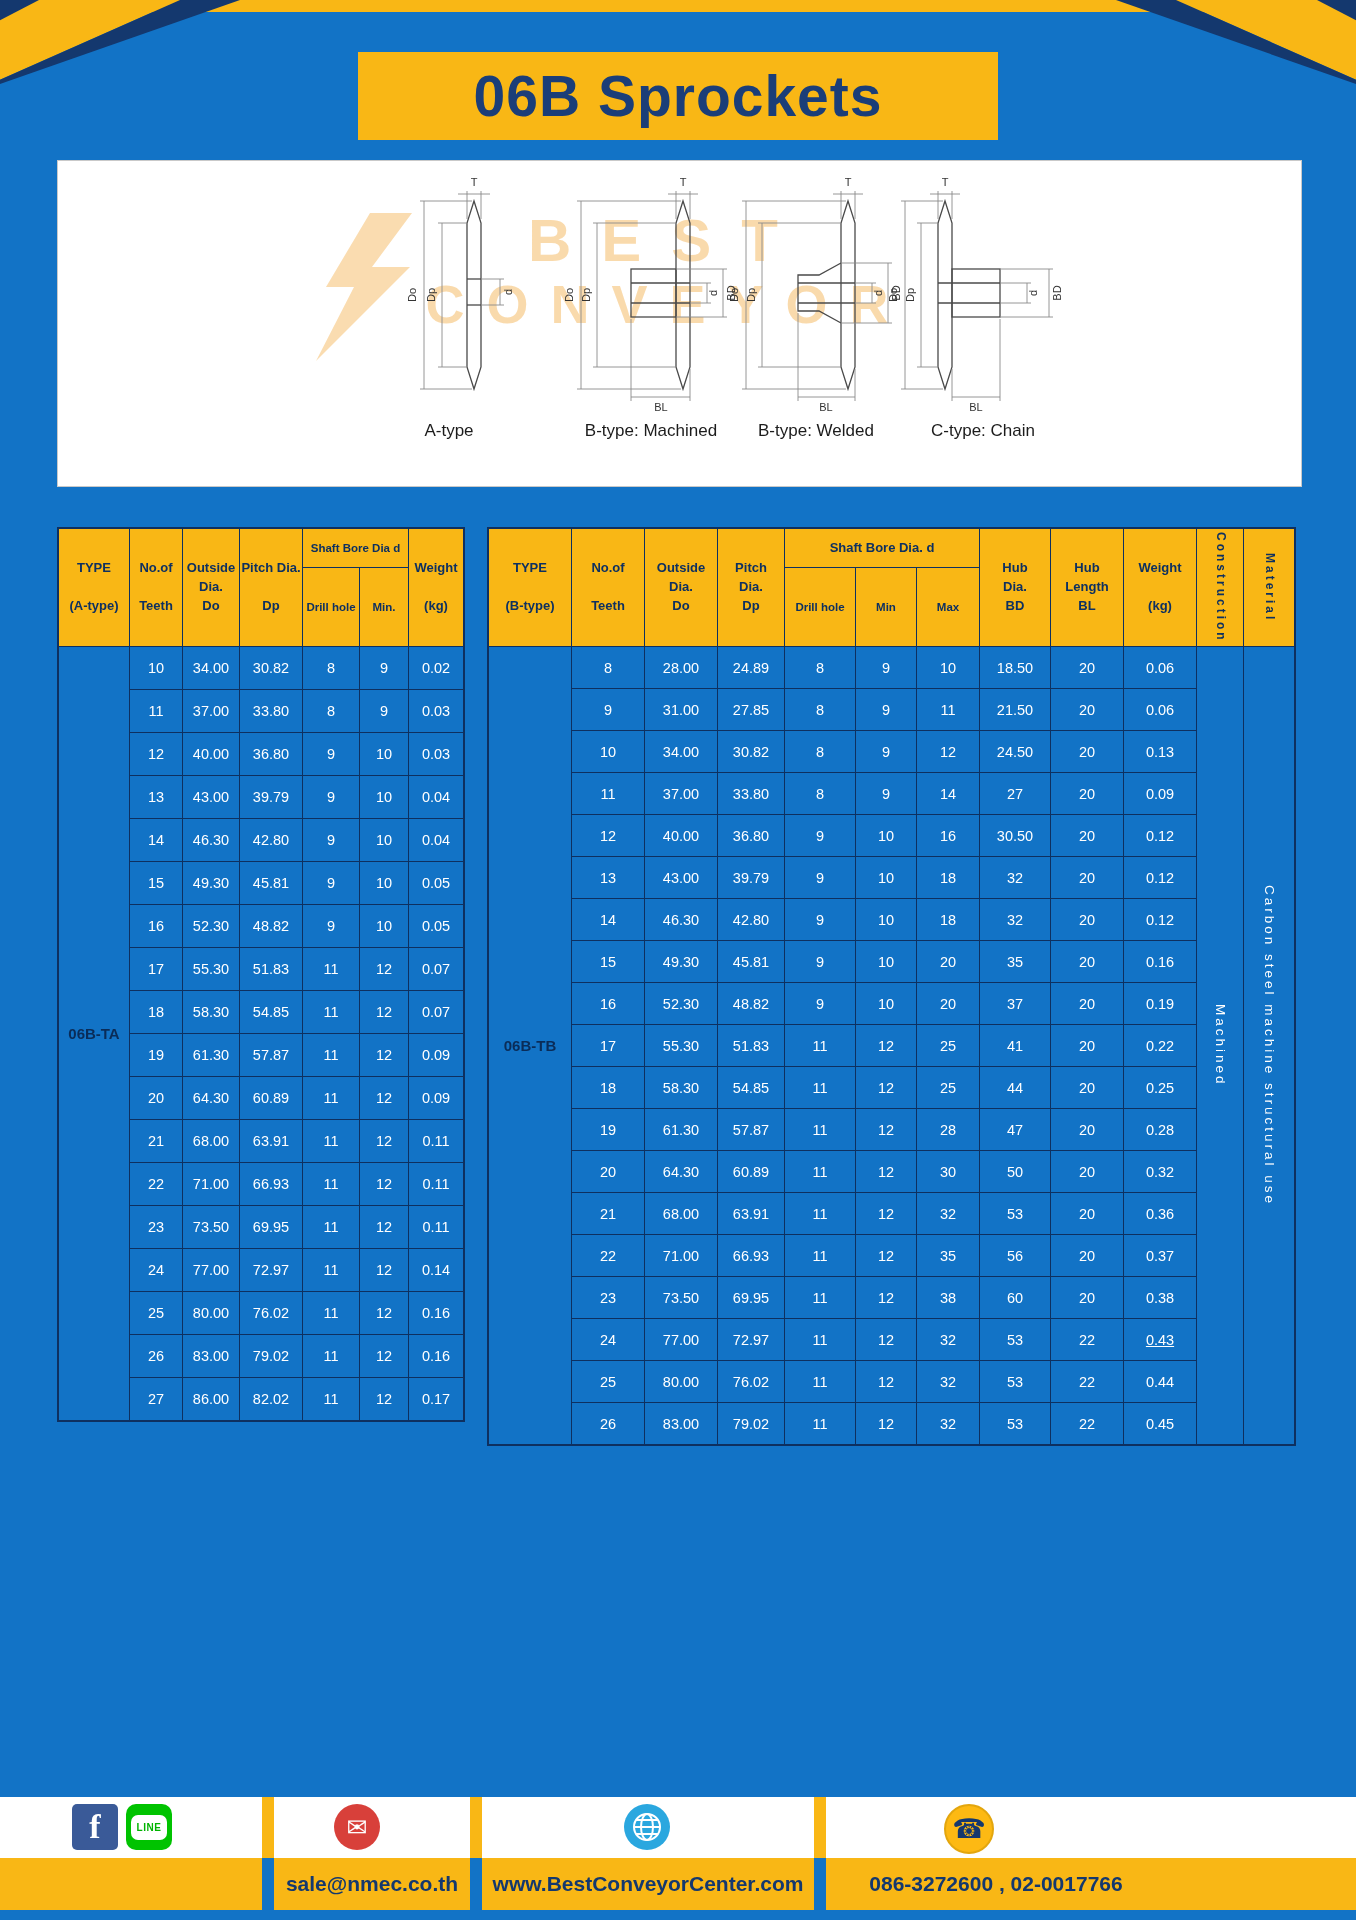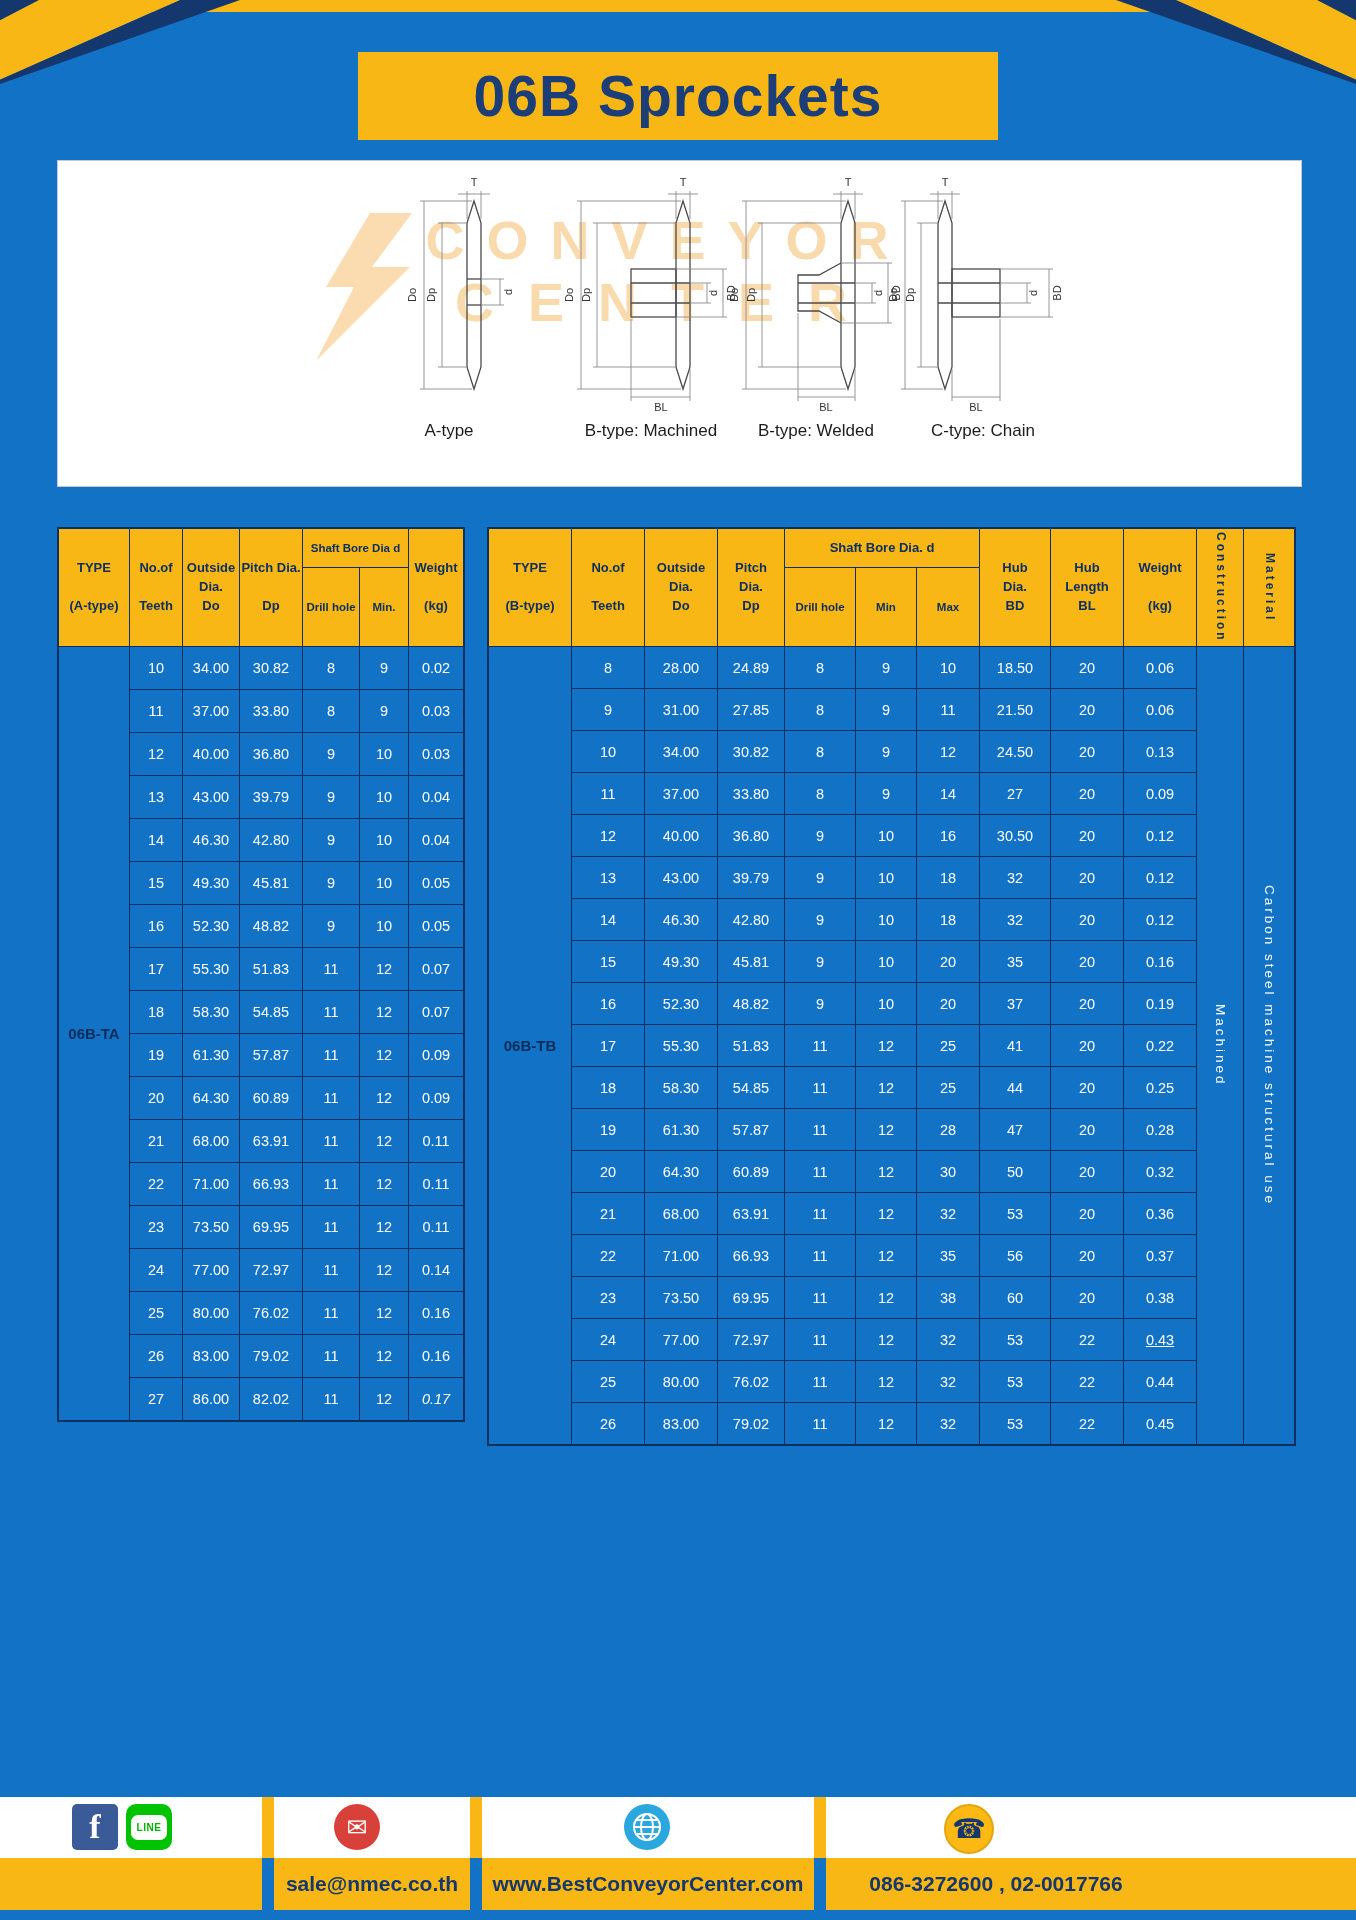--- a/index.html
+++ b/index.html
@@ -86,22 +86,22 @@
 
   <div class="title-banner">
     <h1>06B Sprockets</h1>
   </div>
 
   <div class="panel">
     <svg class="wm-bolt" width="110" height="150" viewBox="0 0 110 150">
       <polygon points="62,0 18,74 46,74 8,148 102,54 64,54 104,0" fill="#f3a93c"></polygon>
     </svg>
     <div class="watermark">
+      <div class="wm1">BEST</div>
       <div class="wm2">CONVEYOR</div>
-      <div class="wm3">CENTER</div>
     </div>
 
 
     <div class="dwg-block" style="left:316px;width:150px;">
       <svg width="150" height="240" viewBox="0 0 150 240">
         <polygon class="ln" points="100,26 107,48 107,192 100,214 93,192 93,48"></polygon>
         <line class="ln" x1="93" y1="104" x2="107" y2="104"></line>
         <line class="ln" x1="93" y1="130" x2="107" y2="130"></line>
         <line class="dim" x1="93" y1="44" x2="93" y2="16"></line>
         <line class="dim" x1="107" y1="44" x2="107" y2="16"></line>
@@ -346,21 +346,21 @@
       <div class="cell body-cell" style="grid-area: 19 / 3;">83.00</div>
       <div class="cell body-cell" style="grid-area: 19 / 4;">79.02</div>
       <div class="cell body-cell" style="grid-area: 19 / 5;">11</div>
       <div class="cell body-cell" style="grid-area: 19 / 6;">12</div>
       <div class="cell body-cell" style="grid-area: 19 / 7;">0.16</div>
       <div class="cell body-cell" style="grid-area: 20 / 2;">27</div>
       <div class="cell body-cell" style="grid-area: 20 / 3;">86.00</div>
       <div class="cell body-cell" style="grid-area: 20 / 4;">82.02</div>
       <div class="cell body-cell" style="grid-area: 20 / 5;">11</div>
       <div class="cell body-cell" style="grid-area: 20 / 6;">12</div>
-      <div class="cell body-cell" style="grid-area: 20 / 7; font-style: italic;">0.17</div>
+      <div class="cell body-cell" style="grid-area: 20 / 7;">0.17</div>
     </div>
 
   <div class="grid" id="gridB">
     <div class="hcell" style="grid-area:1/1/3/2">TYPE
 
 (B-type)</div>
     <div class="hcell" style="grid-area:1/2/3/3">No.of
 
 Teeth</div>
     <div class="hcell" style="grid-area:1/3/3/4">Outside

